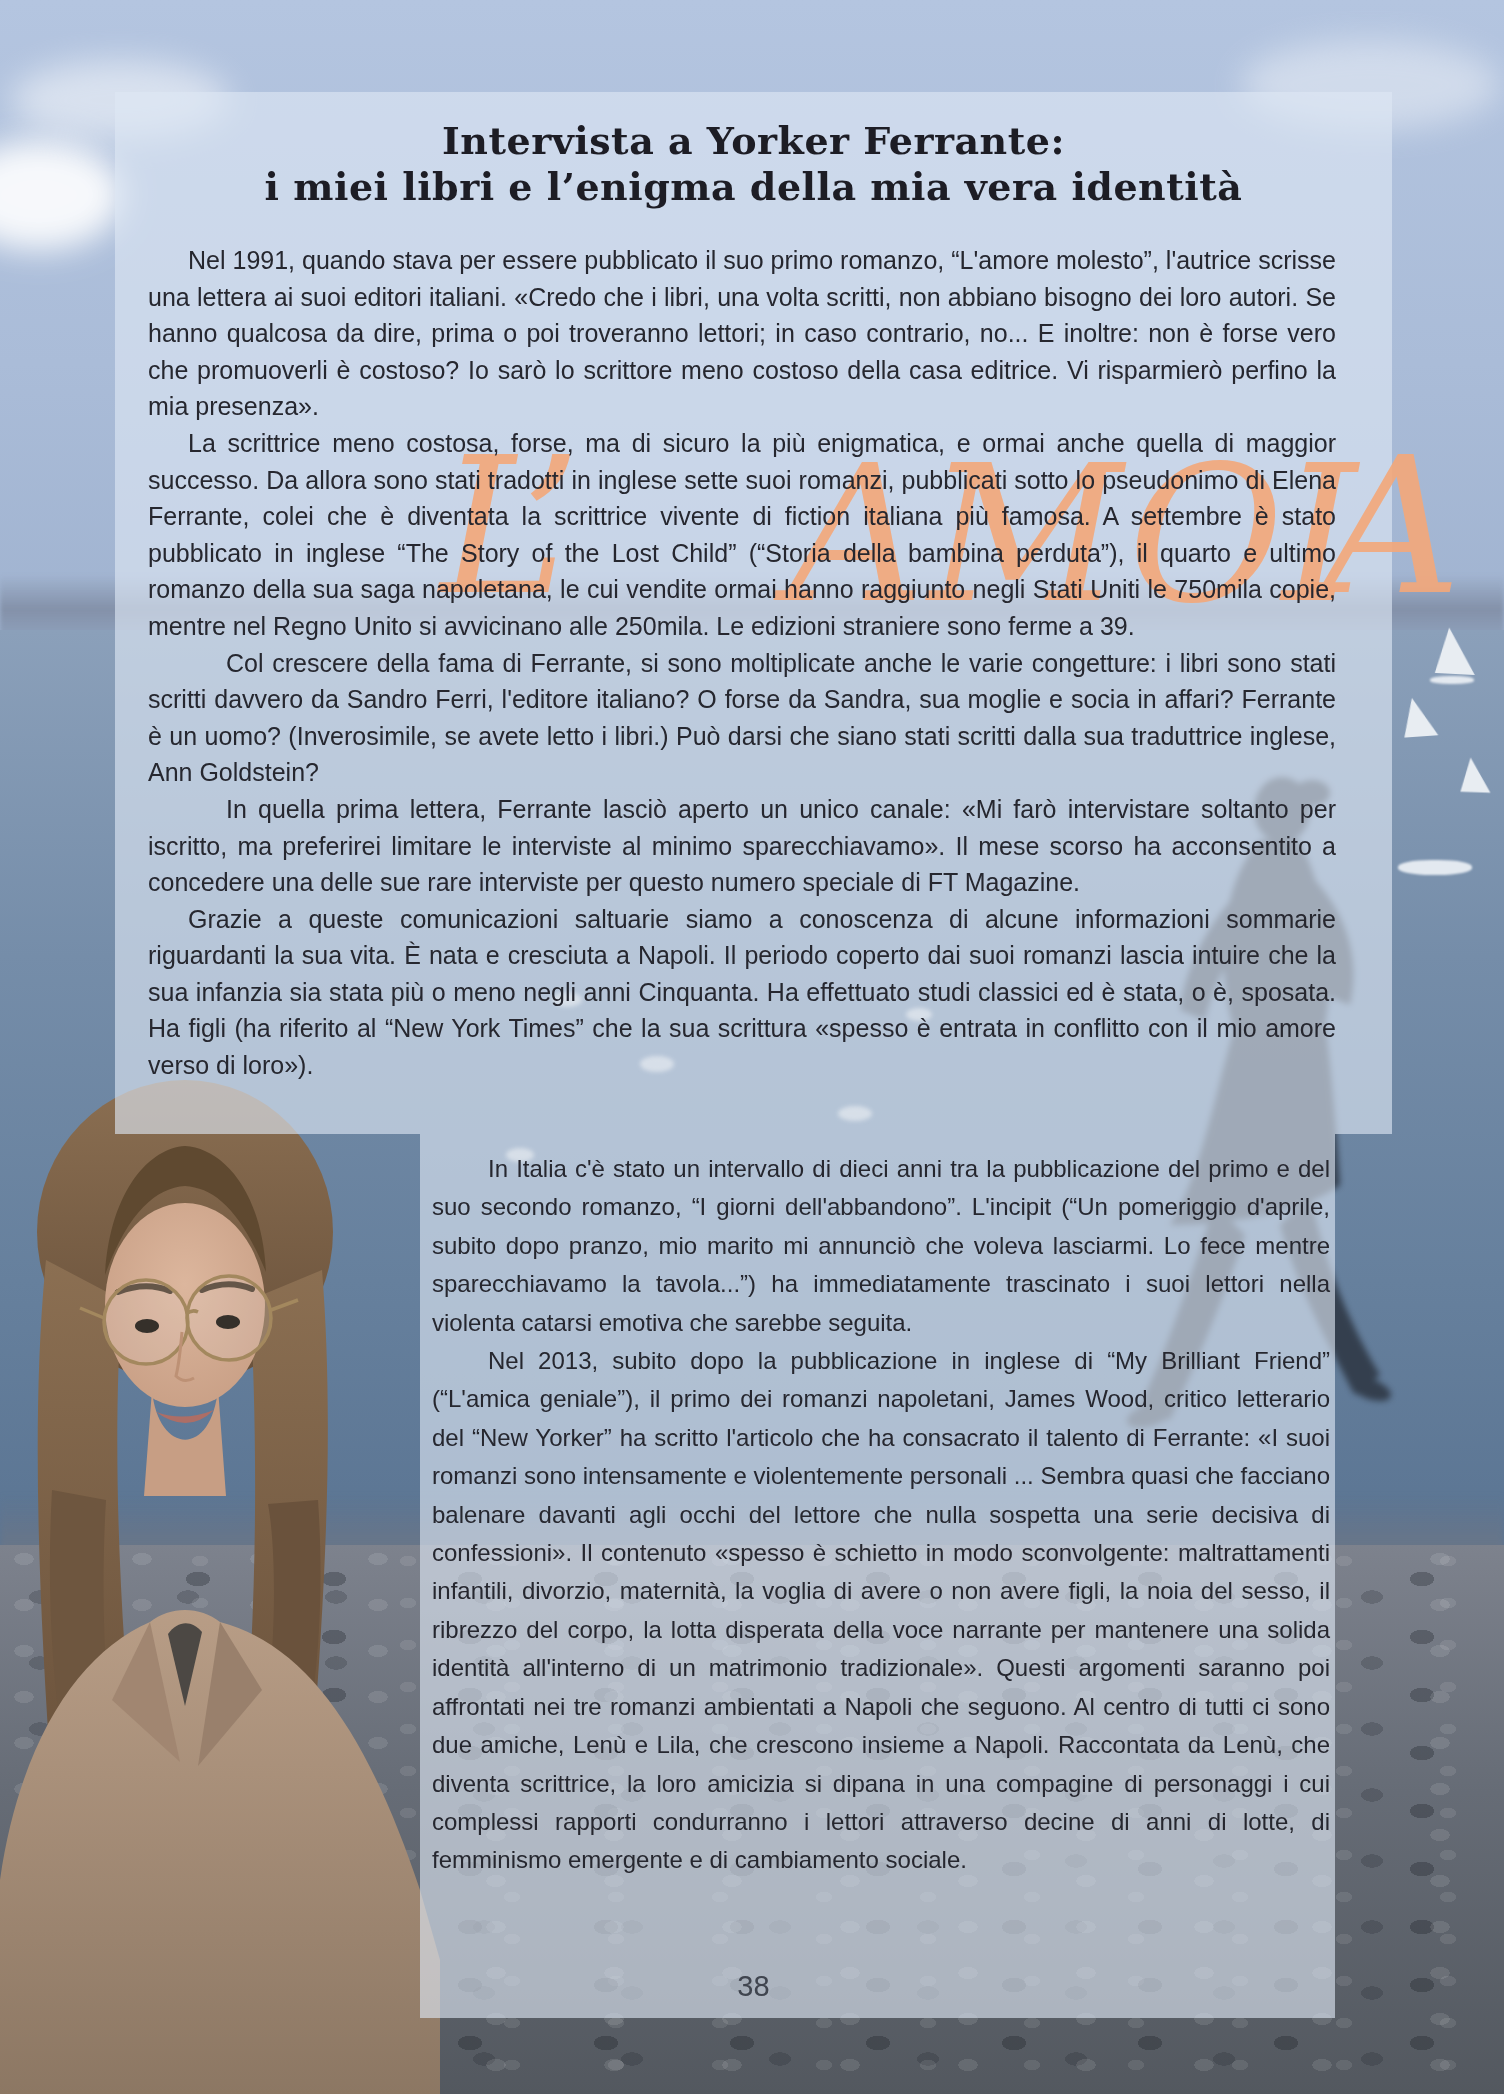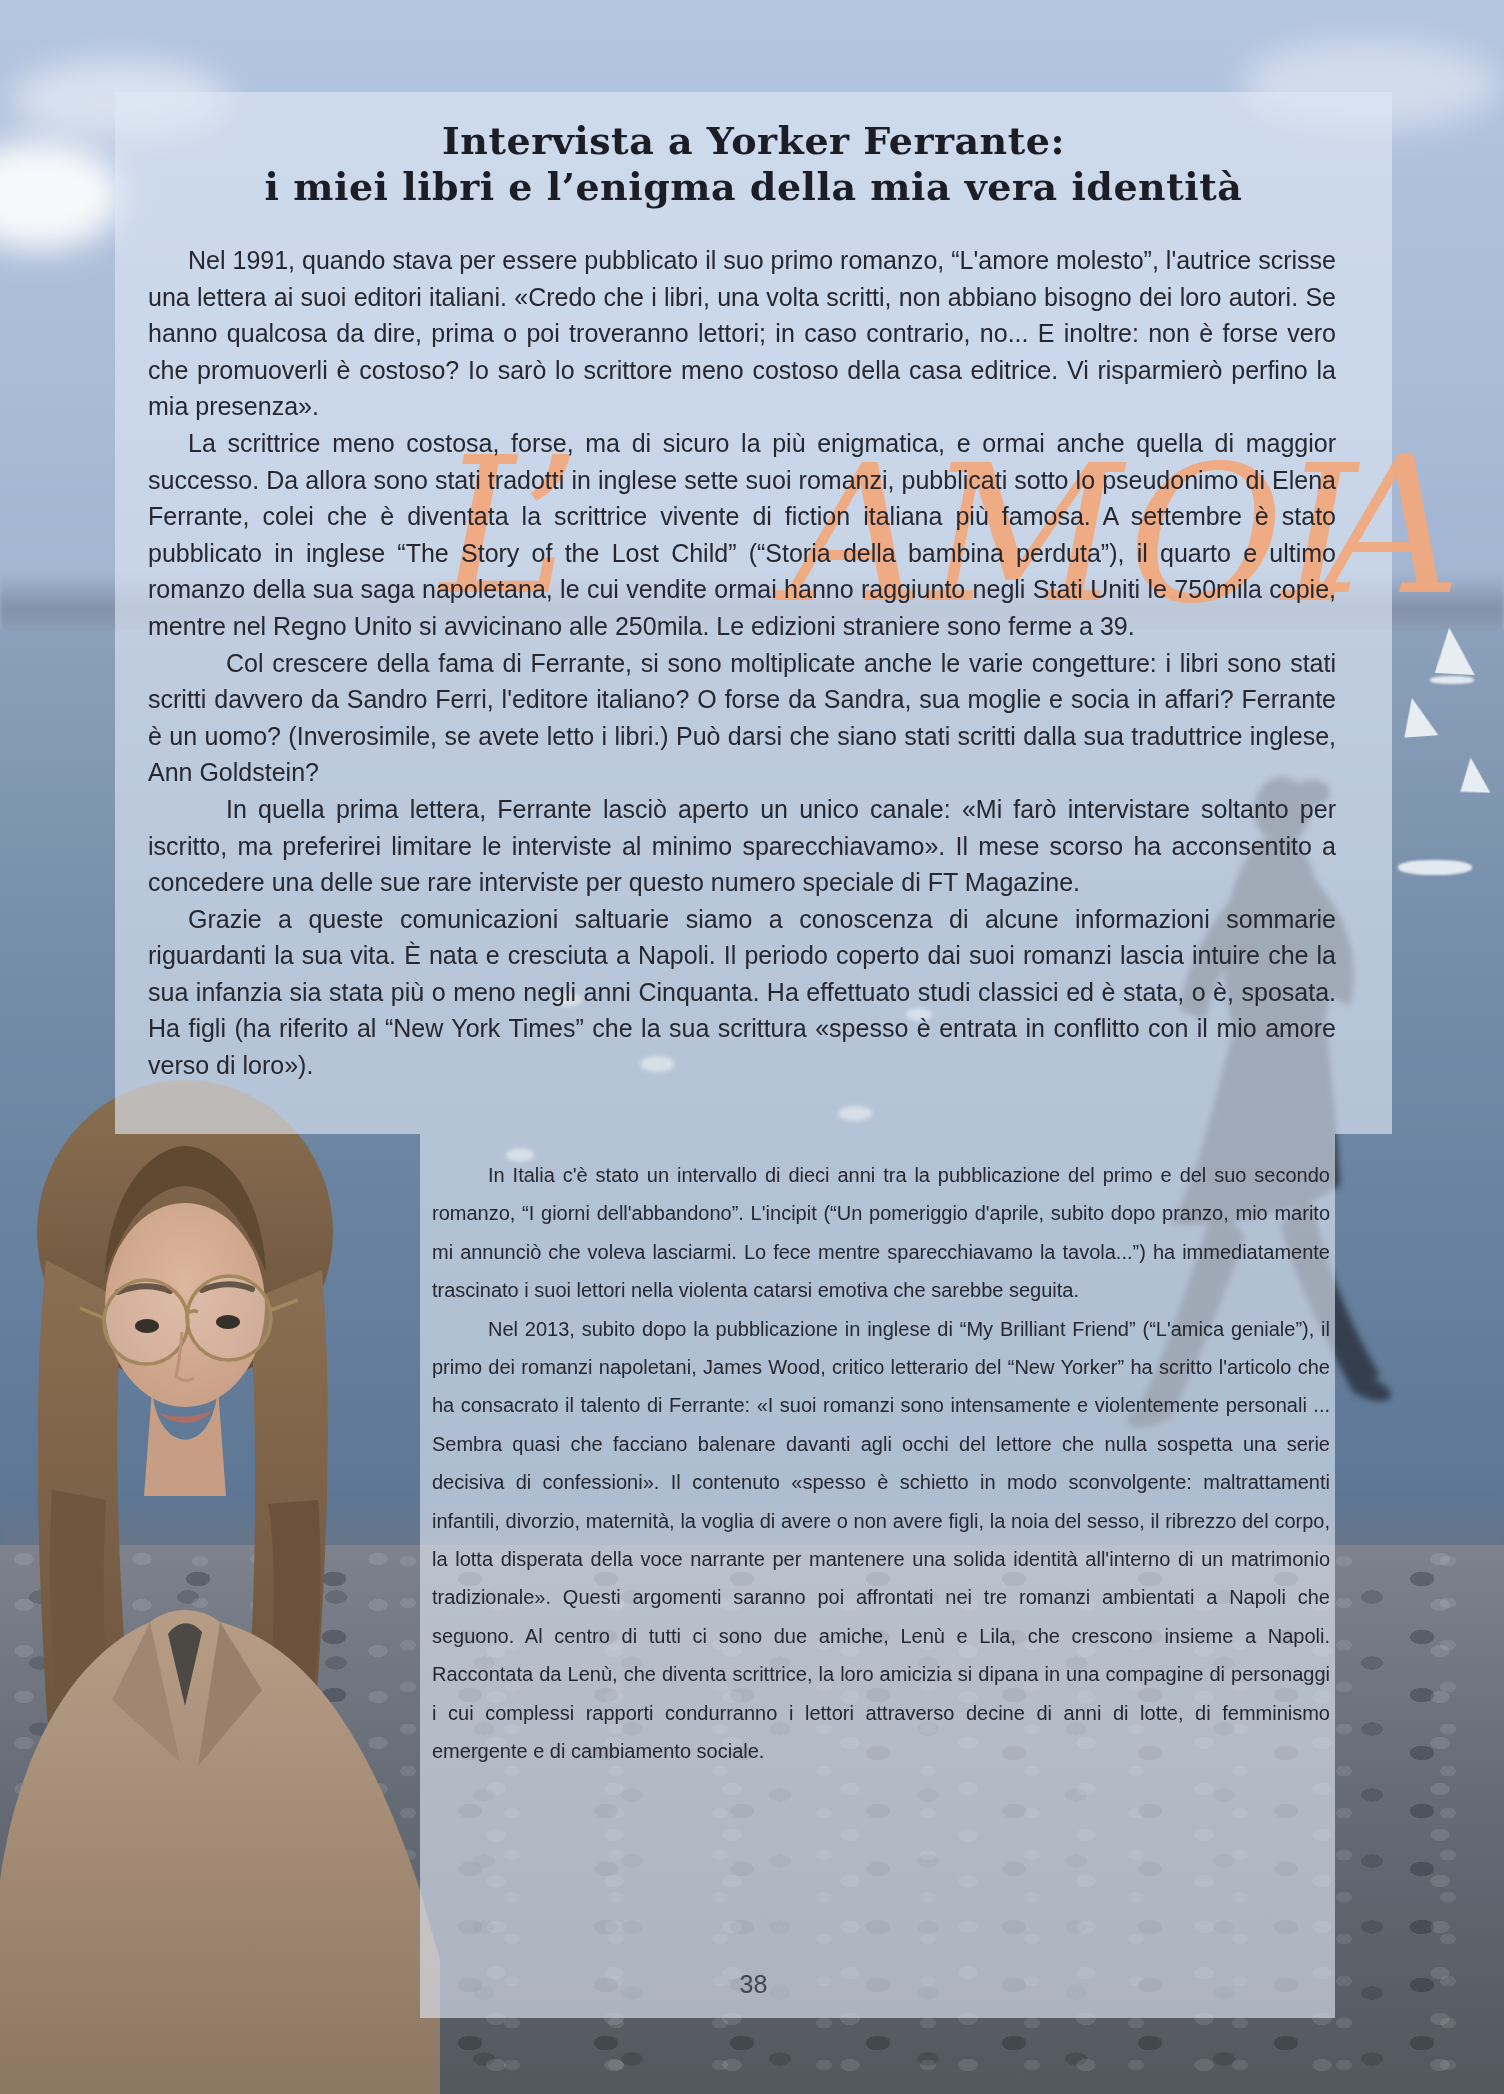--- a/index.html
+++ b/index.html
@@ -64,26 +64,26 @@
   .wl4{left:1282px;top:440px;}
   .wl5{left:1324px;top:432px;}
 
   
   .titleblock{position:absolute;left:115px;top:118px;width:1277px;z-index:5;text-align:center;
         font-family:"DejaVu Serif",serif;font-weight:bold;color:#1d1d25;}
   .titleblock h1{margin:0;font-size:38px;line-height:46px;letter-spacing:.5px;}
   .col{position:absolute;z-index:5;color:#26272f;text-align:justify;}
   .col p{margin:0;}
   .col-full{left:148px;top:242px;width:1188px;font-size:25px;line-height:36.6px;}
-  .col-right{left:432px;top:1150px;width:898px;font-size:20px;line-height:38.4px;margin-top:6px;}
+  .col-right{left:432px;top:1150px;width:898px;font-size:24px;line-height:38.4px;}
   .ind-s{text-indent:40px;}
   .ind-l{text-indent:78px;}
   .ind-m{text-indent:56px;}
   .page-number{position:absolute;left:115px;top:1970px;width:1277px;z-index:5;
-        text-align:center;font-size:25px;color:#40454f;}
+        text-align:center;font-size:29px;color:#40454f;}
 </style>
 </head>
 <body>
 
 <div class="page">
 
   <div class="scene">
     <div class="sky"></div>
     <div class="cloud c1"></div>
     <div class="cloud c2"></div>

